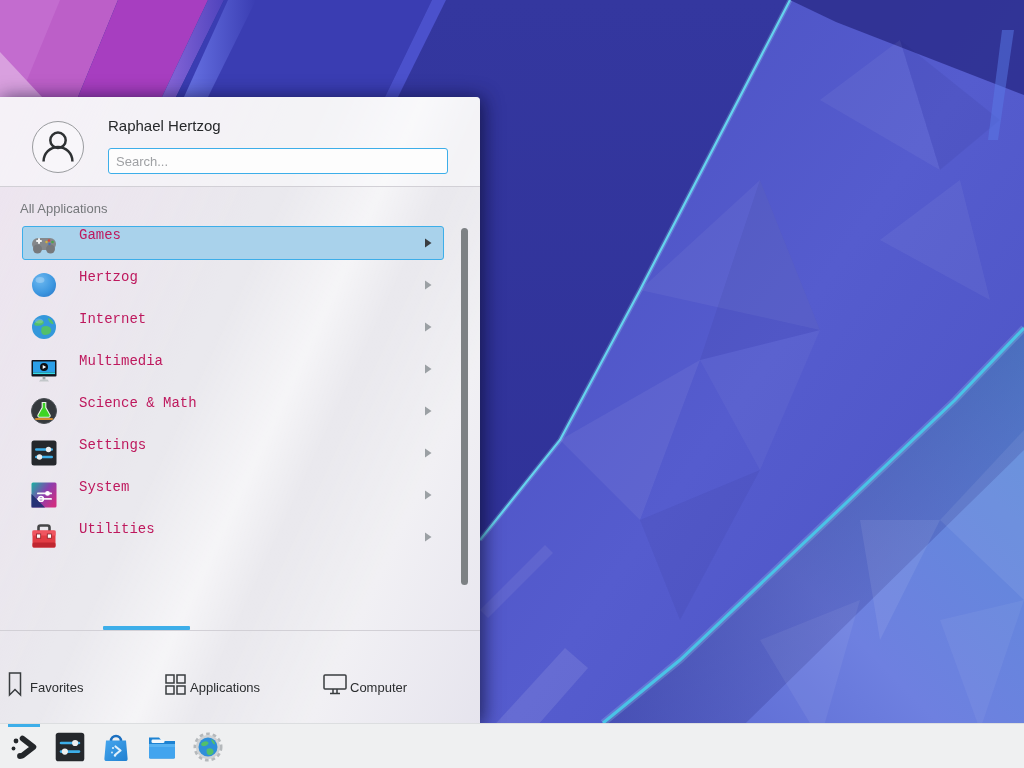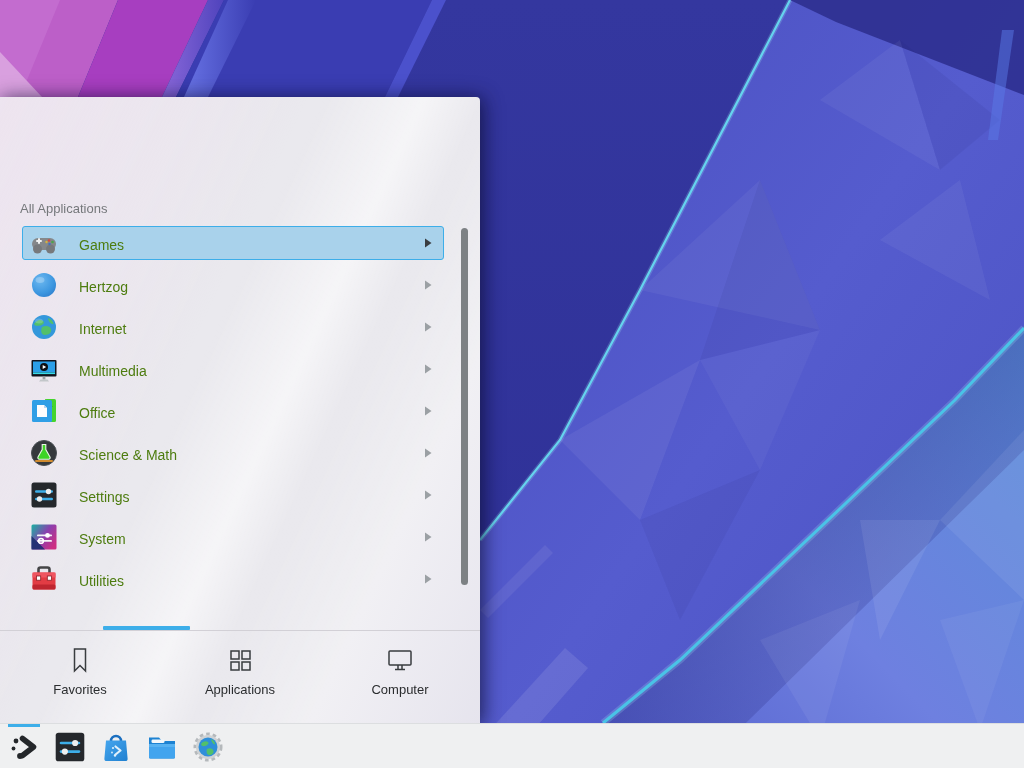--- a/index.html
+++ b/index.html
@@ -31,32 +31,32 @@
     font-family:"Liberation Sans","DejaVu Sans",sans-serif; }
   .search-box::placeholder { color:#9fa1a4; opacity:1; }
 
   .section-label { position:absolute; left:20px; top:104px; font-size:13px; color:#75787b; }
 
   .cat-list { position:absolute; left:0; top:125px; width:100%; height:407px; overflow:hidden; }
   .cat-row { position:relative; height:42px; width:100%; }
   .cat-row .hl { position:absolute; left:22px; right:36px; top:4px; height:34px; border-radius:3px; }
   .cat-row.selected .hl { background:#a9d2eb; border:1px solid #3daee9; }
   .cat-icon { position:absolute; left:30px; top:7px; width:28px; height:28px; }
-  .cat-label { position:absolute; left:79px; top:15px; font-size:14px; color:#4d7c0f; }
+  .cat-label { position:absolute; left:79px; top:5px; font-size:14px; color:#be185d;font-family:Liberation Mono, monospace; }
   .cat-arrow { position:absolute; right:48px; top:16px; width:8px; height:10px; color:#9ba0a4; }
   .cat-row.selected .cat-arrow { color:#3a3d40; }
 
   .vscrollbar { position:absolute; left:461px; top:131px; width:7px; height:357px;
     background:#7d8184; border-radius:4px; }
 
   .tab-indicator { position:absolute; left:103px; top:529px; width:87px; height:4px;
     background:#3daee9; border-radius:1px; z-index:3; }
   .lfooter { position:absolute; left:0; top:533px; width:100%; height:93px;
     border-top:1px solid #d2d0d6; display:flex; }
-  .ftab { flex:1 1 0; display:flex; flex-direction:column; align-items:center;
+  .ftab { flex:1 1 0; display:flex; flex-direction:row; align-items:center;
     justify-content:flex-start; padding-top:14px; cursor:default; }
   .ftab svg { width:30px; height:30px; stroke:#393c3f; stroke-width:1.5; fill:none; }
   .ftab-label { margin-top:7px; font-size:13px; color:#2b2d2f; }
 
   
   #taskbar { position:absolute; left:0; top:723px; width:1024px; height:45px;
     background:#eff0f1; border-top:1px solid #dcdee0; }
   .tb-app { position:absolute; top:0; width:44px; height:45px; }
   .tb-app .glyph { position:absolute; left:6px; top:7px; width:32px; height:32px; }
   .tb-indicator { position:absolute; left:6px; top:0; width:32px; height:3px; background:#3daee9; }
@@ -143,20 +143,30 @@
 
     <polyline points="790,0 640,290 560,440 480,540" fill="none" stroke="#9fe7f5" stroke-width="5" opacity=".22"></polyline>
     <polyline points="790,0 640,290 560,440 480,540" fill="none" stroke="#66d9f0" stroke-width="2.2" opacity=".95"></polyline>
     <polyline points="1024,328 955,400 680,660 603,723" fill="none" stroke="#9fe7f5" stroke-width="7" opacity=".22"></polyline>
     <polyline points="1024,328 955,400 680,660 603,723" fill="none" stroke="#49c7e8" stroke-width="3" opacity=".95"></polyline>
   </svg>
 
   <div id="launcher">
     <div class="streaks"></div>
 
+    <div class="lheader">
+      <div class="avatar">
+        <svg viewBox="0 0 52 52" width="50" height="50">
+          <circle cx="26" cy="19" r="8" fill="none" stroke="#2e3133" stroke-width="2.6"></circle>
+          <path d="M11,41 a15,15 0 0 1 30,0" fill="none" stroke="#2e3133" stroke-width="2.6"></path>
+        </svg>
+      </div>
+      <div class="user-name">Raphael Hertzog</div>
+      <input class="search-box" type="text" placeholder="Search..." style="">
+    </div>
 
     <div class="section-label">All Applications</div>
 
     <div class="cat-list">
 
       <div class="cat-row selected">
         <div class="hl"></div>
         <svg class="cat-icon" viewBox="0 0 28 28">
           <rect x="2" y="9" width="24" height="12" rx="6" fill="#85888b"></rect>
           <circle cx="7.5" cy="20" r="4.5" fill="#77797c"></circle>
@@ -215,33 +225,20 @@
           <rect x="3" y="17.5" width="22" height="1.6" fill="#39dbe8"></rect>
           <rect x="12.6" y="21.5" width="2.8" height="3" fill="#9aa0a4"></rect>
           <path d="M9,26.5 h10 l-1.5,-2 h-7 Z" fill="#c3c7ca"></path>
         </svg>
         <span class="cat-label">Multimedia</span>
         <svg class="cat-arrow" viewBox="0 0 8 10">
             <path d="M1,0.5 L7.5,5 L1,9.5 Z" fill="currentColor"></path>
           </svg>
       </div>
 
-      <div class="cat-row">
-        <svg class="cat-icon" viewBox="0 0 28 28">
-          <rect x="15" y="2" width="11" height="23" rx="1.5" fill="#45d42e"></rect>
-          <path d="M15,2 L23,10 L15,10 Z" fill="#2fa81e"></path>
-          <rect x="2" y="3" width="20" height="22" rx="1.5" fill="#2f9fe6"></rect>
-          <path d="M7,8 h7 l3,3 v9 h-10 Z" fill="#fdfdfd"></path>
-          <path d="M14,8 v3 h3 Z" fill="#bcd9ef"></path>
-        </svg>
-        <span class="cat-label">Office</span>
-        <svg class="cat-arrow" viewBox="0 0 8 10">
-            <path d="M1,0.5 L7.5,5 L1,9.5 Z" fill="currentColor"></path>
-          </svg>
-      </div>
 
       <div class="cat-row">
         <svg class="cat-icon" viewBox="0 0 28 28">
           <circle cx="14" cy="14" r="12.5" fill="#35393d"></circle>
           <circle cx="14" cy="14" r="12.5" fill="none" stroke="#4a4f54" stroke-width="1"></circle>
           <path d="M12.2,5.5 h3.6 v5 l4.2,7.5 a1.5,1.5 0 0 1 -1.3,2.2 h-9.4 a1.5,1.5 0 0 1 -1.3,-2.2 l4.2,-7.5 Z" fill="#3dd425" stroke="#e8f5e4" stroke-width="1.1"></path>
           <rect x="5" y="21" width="18" height="2" rx="1" fill="#d08b2f"></rect>
         </svg>
         <span class="cat-label">Science &amp; Math</span>
         <svg class="cat-arrow" viewBox="0 0 8 10">

